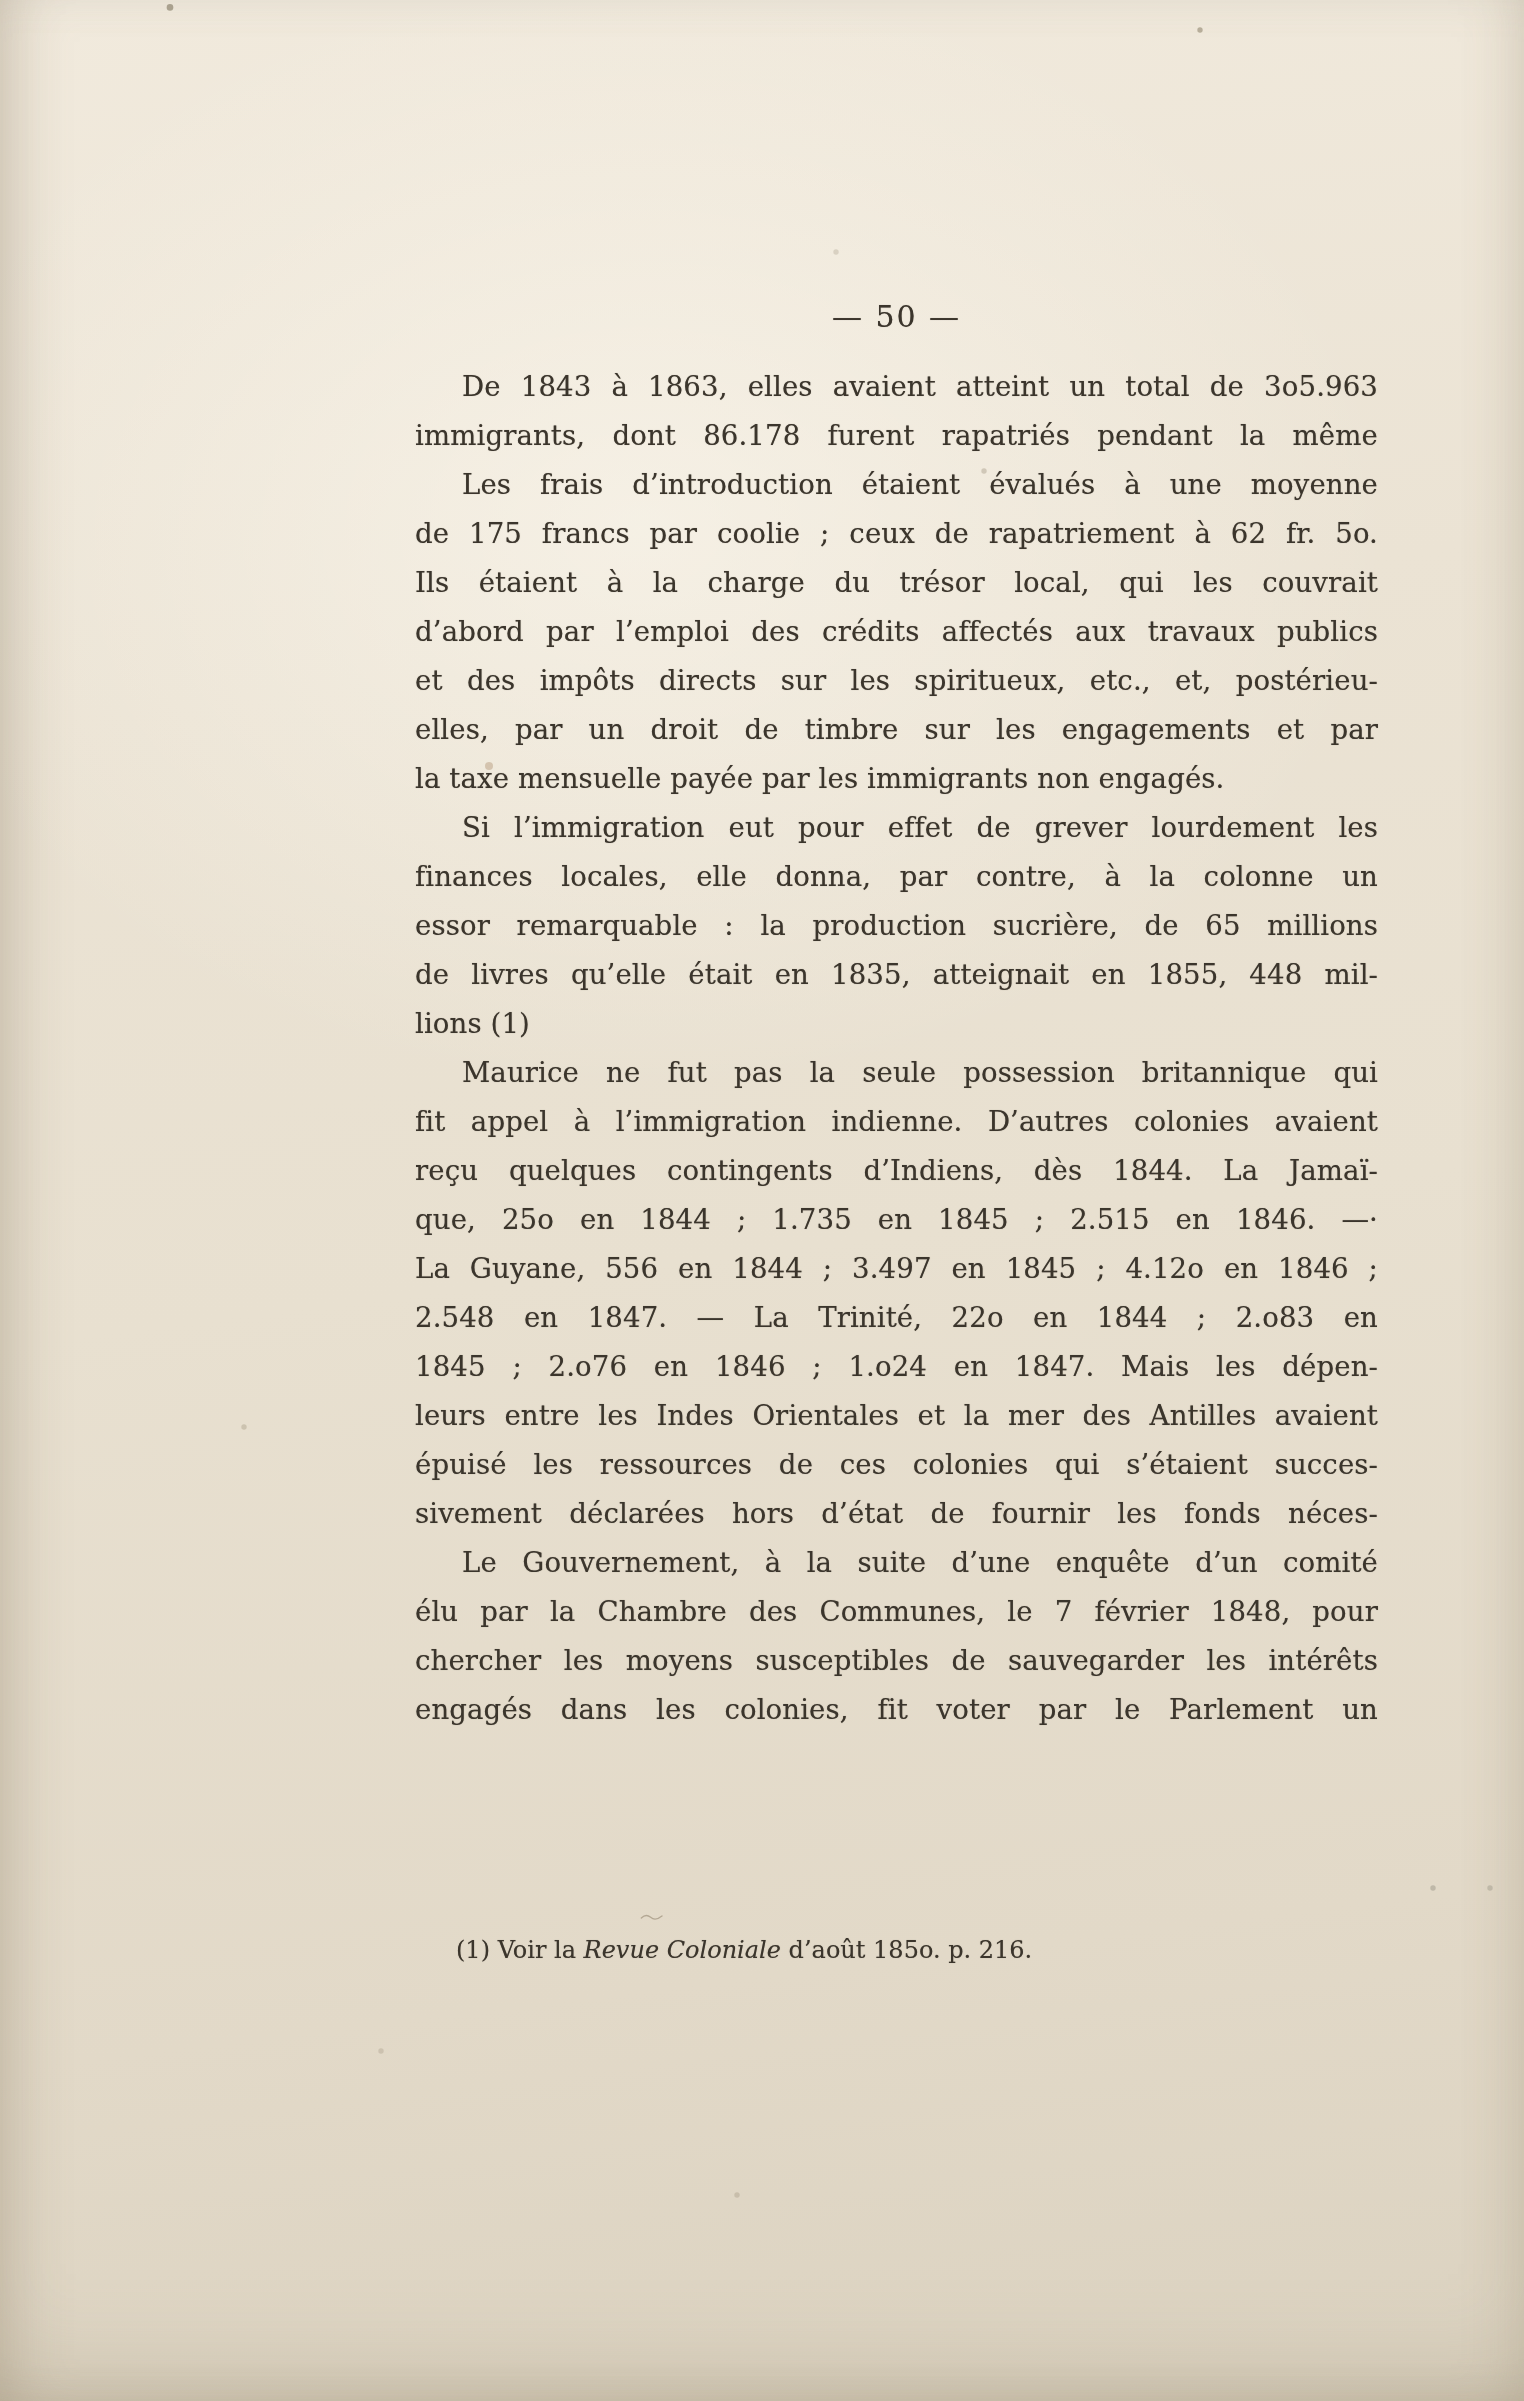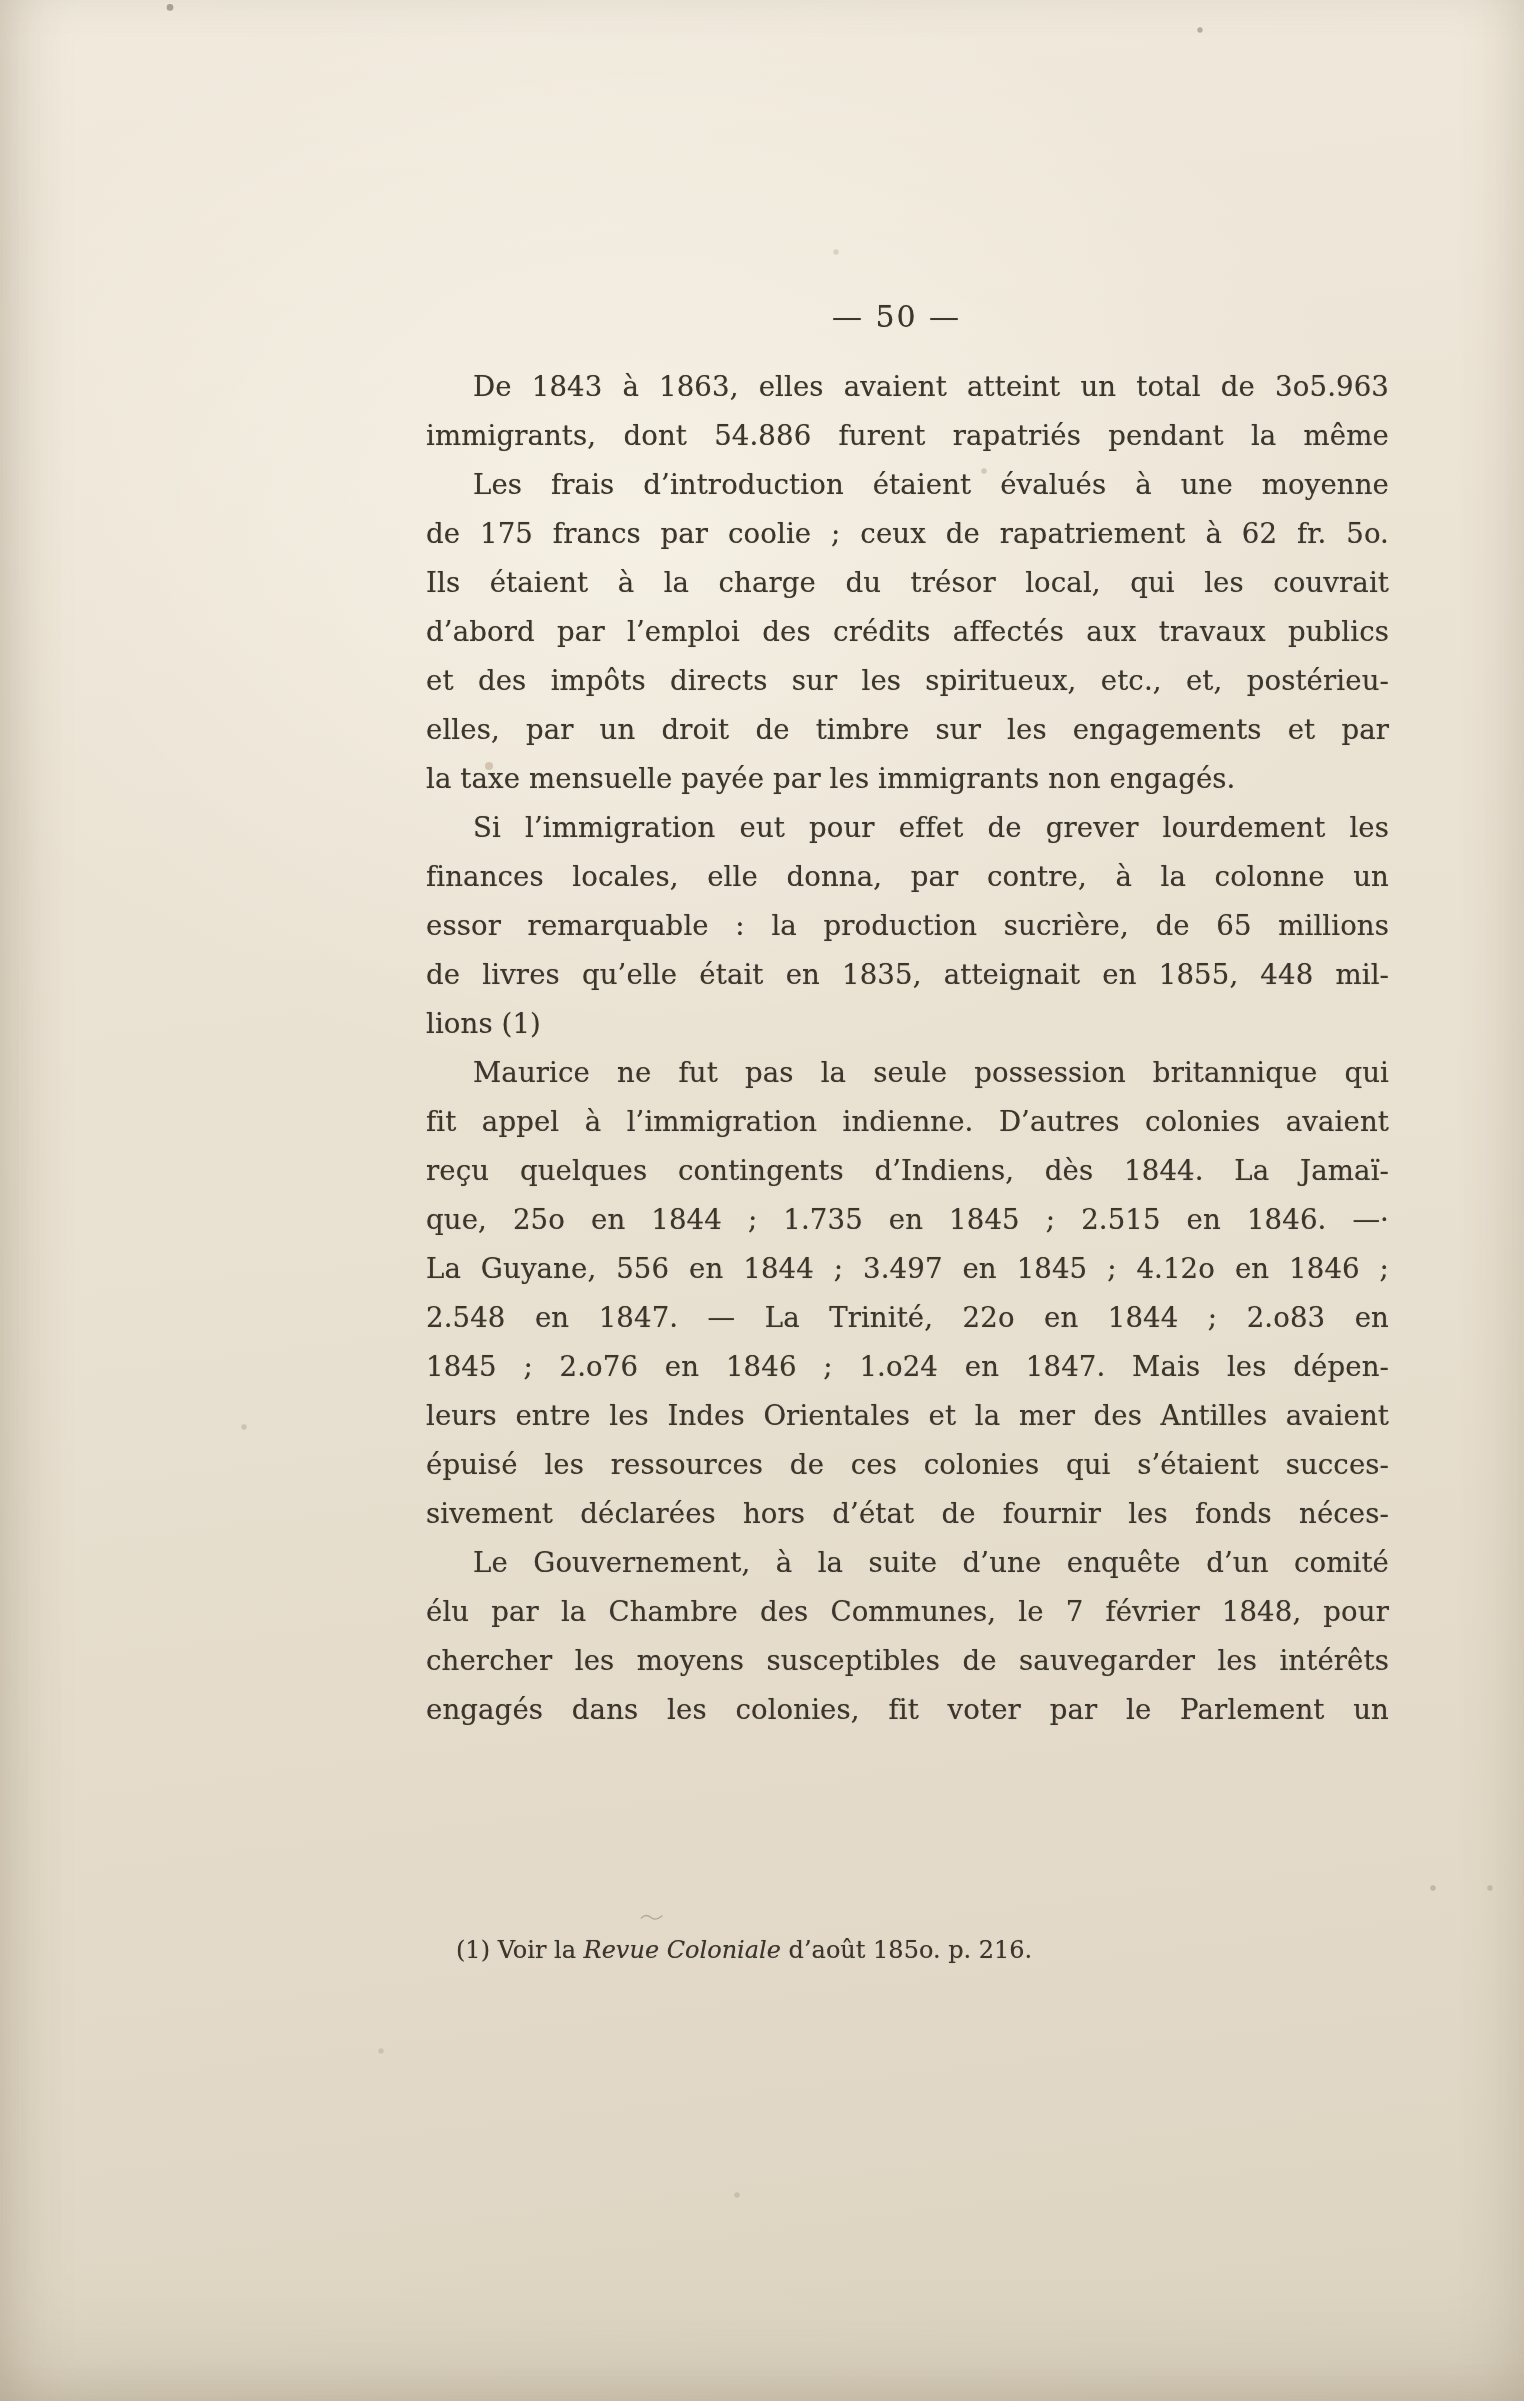--- a/index.html
+++ b/index.html
@@ -36,21 +36,21 @@
       735px 2193px 0 0.7px rgba(120,105,80,.22),
       379px 2049px 0 0.7px rgba(120,105,80,.20),
       834px 250px 0 0.7px rgba(120,105,80,.20);
   }
   .page-number{
     position:absolute;left:415px;width:963px;top:300px;
     text-align:center;font-size:30px;line-height:34px;letter-spacing:2px;
     text-shadow:0 0 0.7px rgba(59,53,44,.55);
   }
   .text-block{
-    position:absolute;left:426px;top:362px;width:963px;
+    position:absolute;left:415px;top:362px;width:963px;
     font-size:27.6px;line-height:49px;letter-spacing:0.1px;
     text-shadow:0 0 0.8px rgba(59,53,44,.5);
   }
   .line{white-space:normal;}
   .line.j{text-align:justify;text-align-last:justify;}
   .line.indent{padding-left:47px;}
   .squiggle{position:absolute;left:640px;top:1911px;opacity:.55;}
   .footnote{
     position:absolute;left:456px;top:1935px;width:941px;
     font-size:24px;line-height:31px;
@@ -60,21 +60,21 @@
 </style>
 </head>
 <body>
 
 <div class="page">
 
   <div class="page-number">— 50 —</div>
 
   <div class="text-block">
       <div class="line j indent">De 1843 à 1863, elles avaient atteint un total de 3o5.963</div>
-      <div class="line j">immigrants, dont 54.886 furent rapatriés pendant la même</div>
+      <div class="line j">immigrants, dont 86.178 furent rapatriés pendant la même</div>
       <div class="line j indent">Les frais d’introduction étaient évalués à une moyenne</div>
       <div class="line j">de 175 francs par coolie ; ceux de rapatriement à 62 fr. 5o.</div>
       <div class="line j">Ils étaient à la charge du trésor local, qui les couvrait</div>
       <div class="line j">d’abord par l’emploi des crédits affectés aux travaux publics</div>
       <div class="line j">et des impôts directs sur les spiritueux, etc., et, postérieu-</div>
       <div class="line j">elles, par un droit de timbre sur les engagements et par</div>
       <div class="line">la taxe mensuelle payée par les immigrants non engagés.</div>
       <div class="line j indent">Si l’immigration eut pour effet de grever lourdement les</div>
       <div class="line j">finances locales, elle donna, par contre, à la colonne un</div>
       <div class="line j">essor remarquable : la production sucrière, de 65 millions</div>

